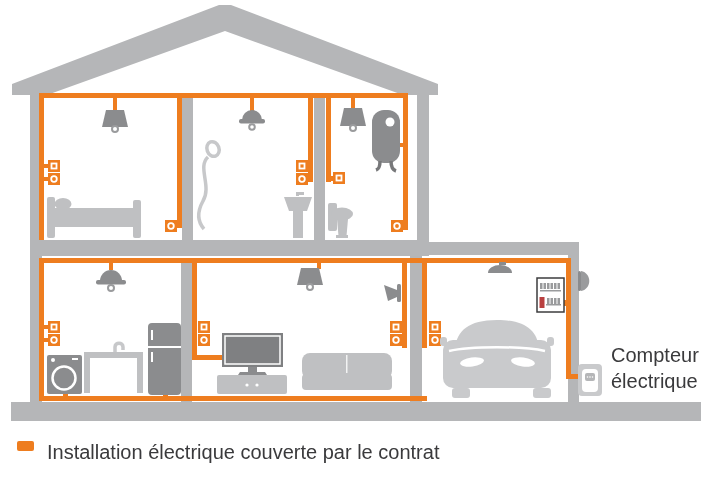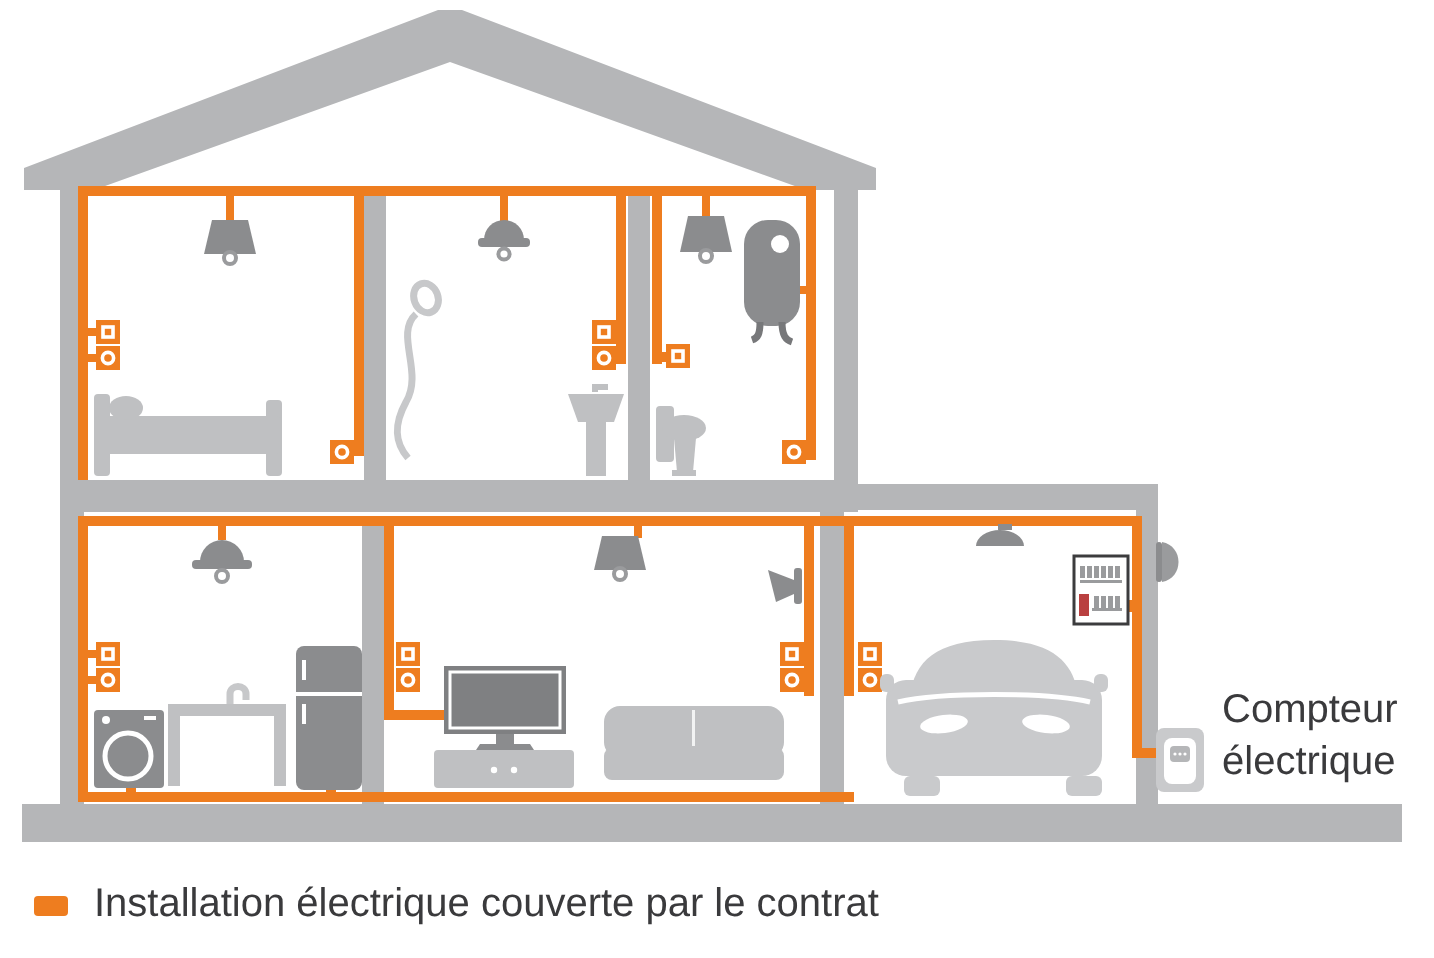--- a/index.html
+++ b/index.html
@@ -21,21 +21,21 @@
   .wall{fill:var(--wall);}
   .wire{fill:var(--orange);}
   .furn{fill:var(--furn);}
   .appl{fill:var(--appl);}
   .stroke-furn{stroke:#C7C8CA;fill:none;}
   .meter-label{
     position:absolute;left:611px;top:342px;width:112px;
     font-size:20px;line-height:26px;color:var(--ink);
   }
   .legend{
-    position:absolute;left:17px;top:441px;display:flex;align-items:center;
+    position:absolute;left:17px;top:441px;display:flex;
     color:var(--ink);font-size:20px;
   }
   .legend .swatch{
     width:17px;height:10px;background:var(--orange);border-radius:2px;
     display:inline-block;margin-right:13px;flex:0 0 auto;
   }
 </style>
 </head>
 <body>
 

